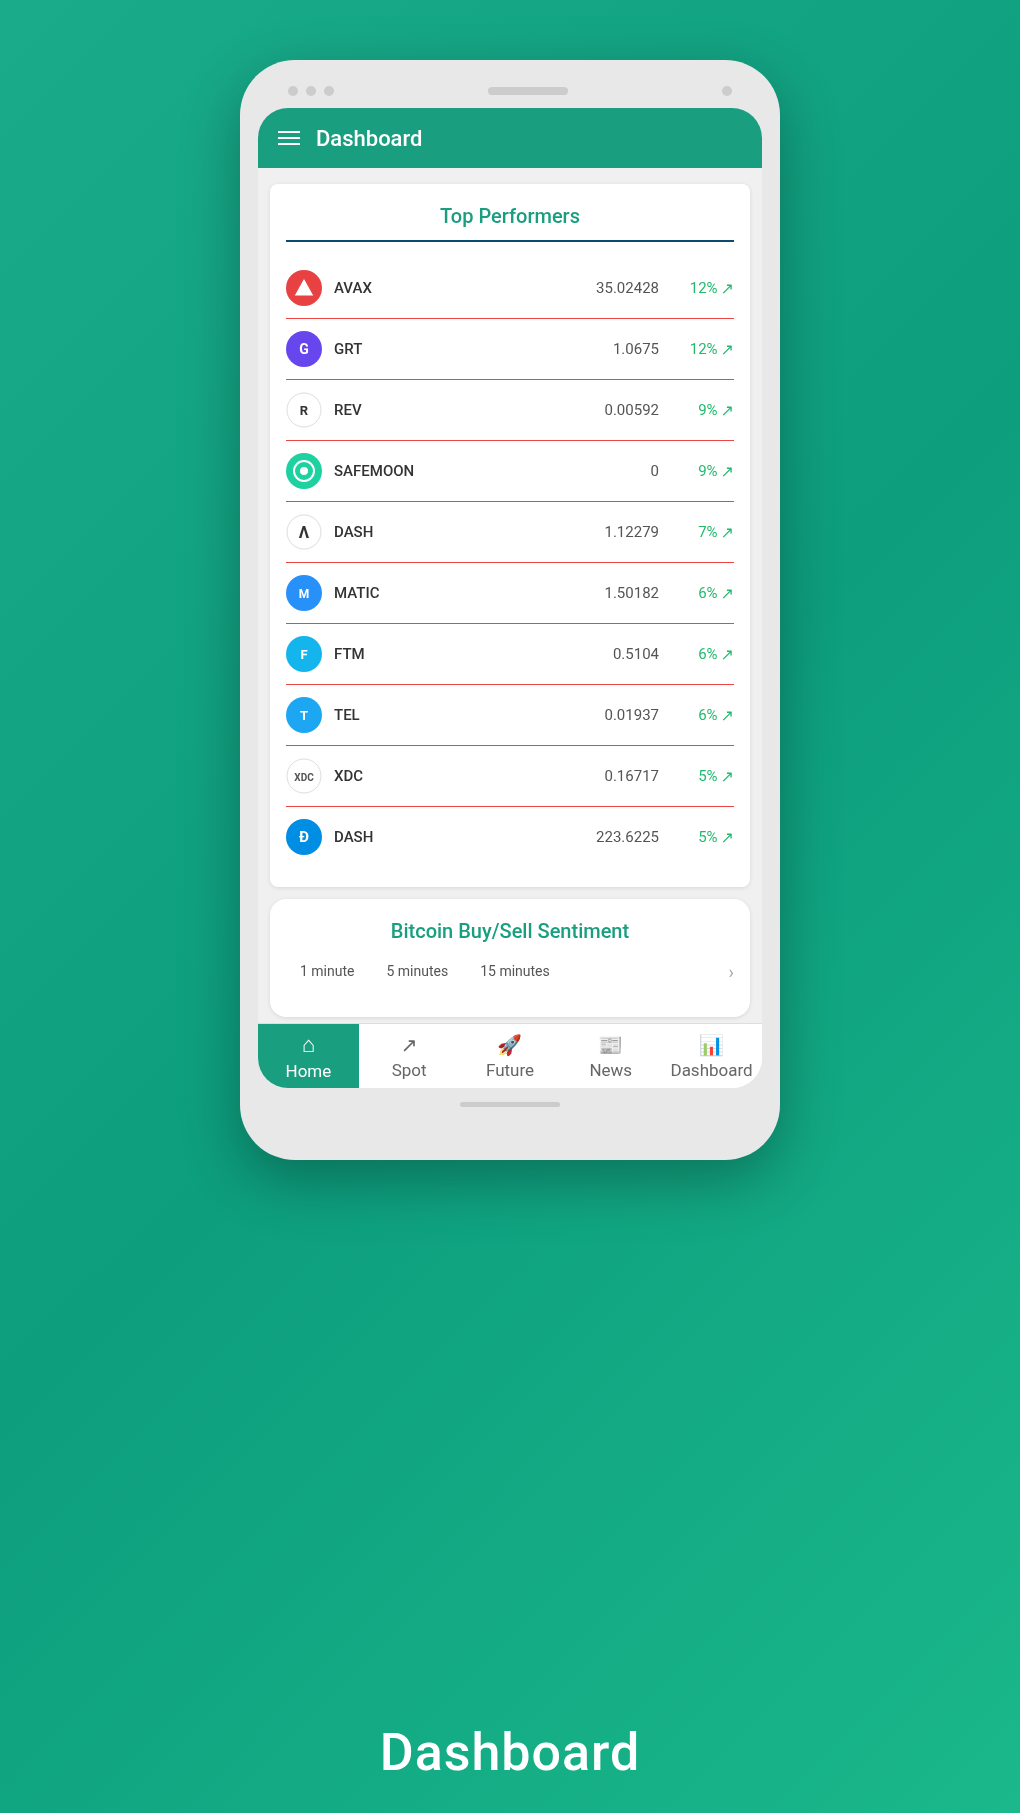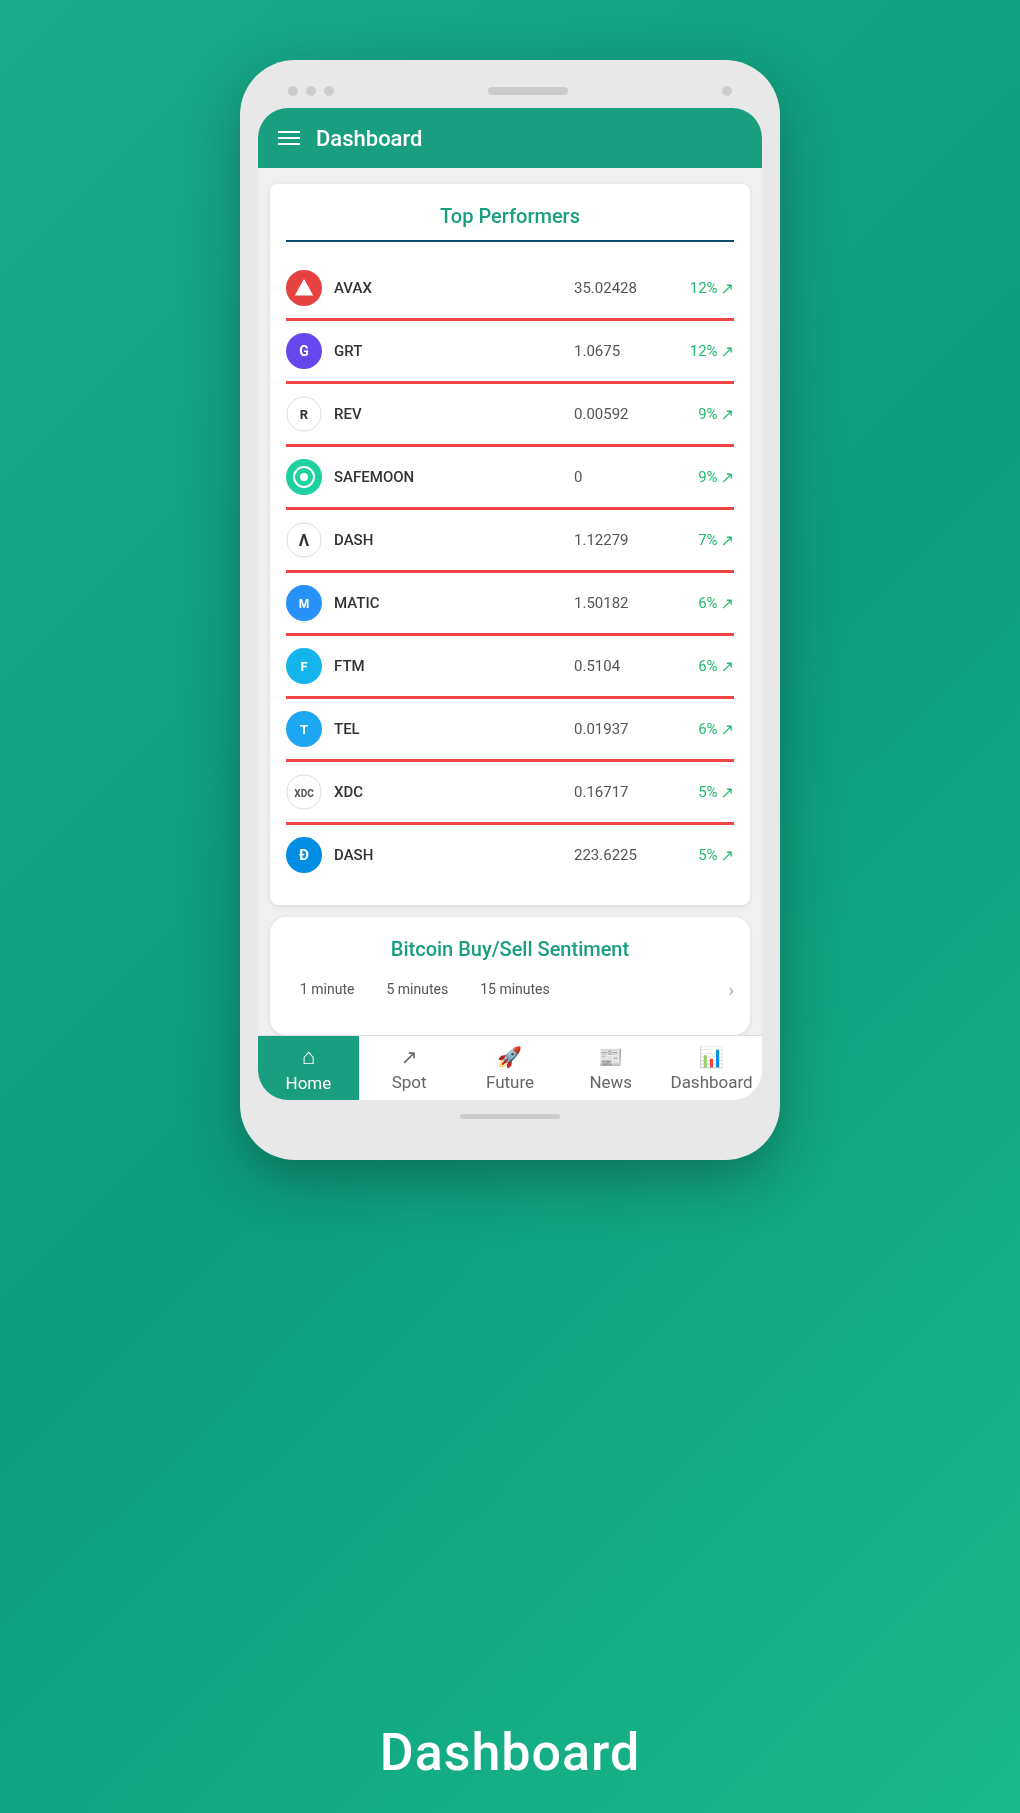--- a/index.html
+++ b/index.html
@@ -127,21 +127,21 @@
       margin-bottom: 16px;
       padding-bottom: 12px;
       border-bottom: 2px solid #0c4a6e;
     }
 
     
     .crypto-row {
       display: flex;
       align-items: center;
       padding: 12px 0;
-      border-bottom: 3px solid #ef4444;
+      border-bottom: 1px solid #ef4444;
     }
     .crypto-row:last-child {
       border-bottom: none;
     }
     .crypto-icon {
       width: 36px;
       height: 36px;
       border-radius: 50%;
       display: flex;
       align-items: center;
@@ -156,20 +156,21 @@
       font-size: 15px;
       font-weight: 500;
       color: #333;
       flex: 1;
     }
     .crypto-price {
       font-size: 15px;
       color: #555;
       margin-right: 20px;
       min-width: 85px;
+      text-align: right;
     }
     .crypto-change {
       font-size: 15px;
       color: #22bb6e;
       display: flex;
       align-items: center;
       gap: 3px;
       min-width: 55px;
       justify-content: flex-end;
     }

